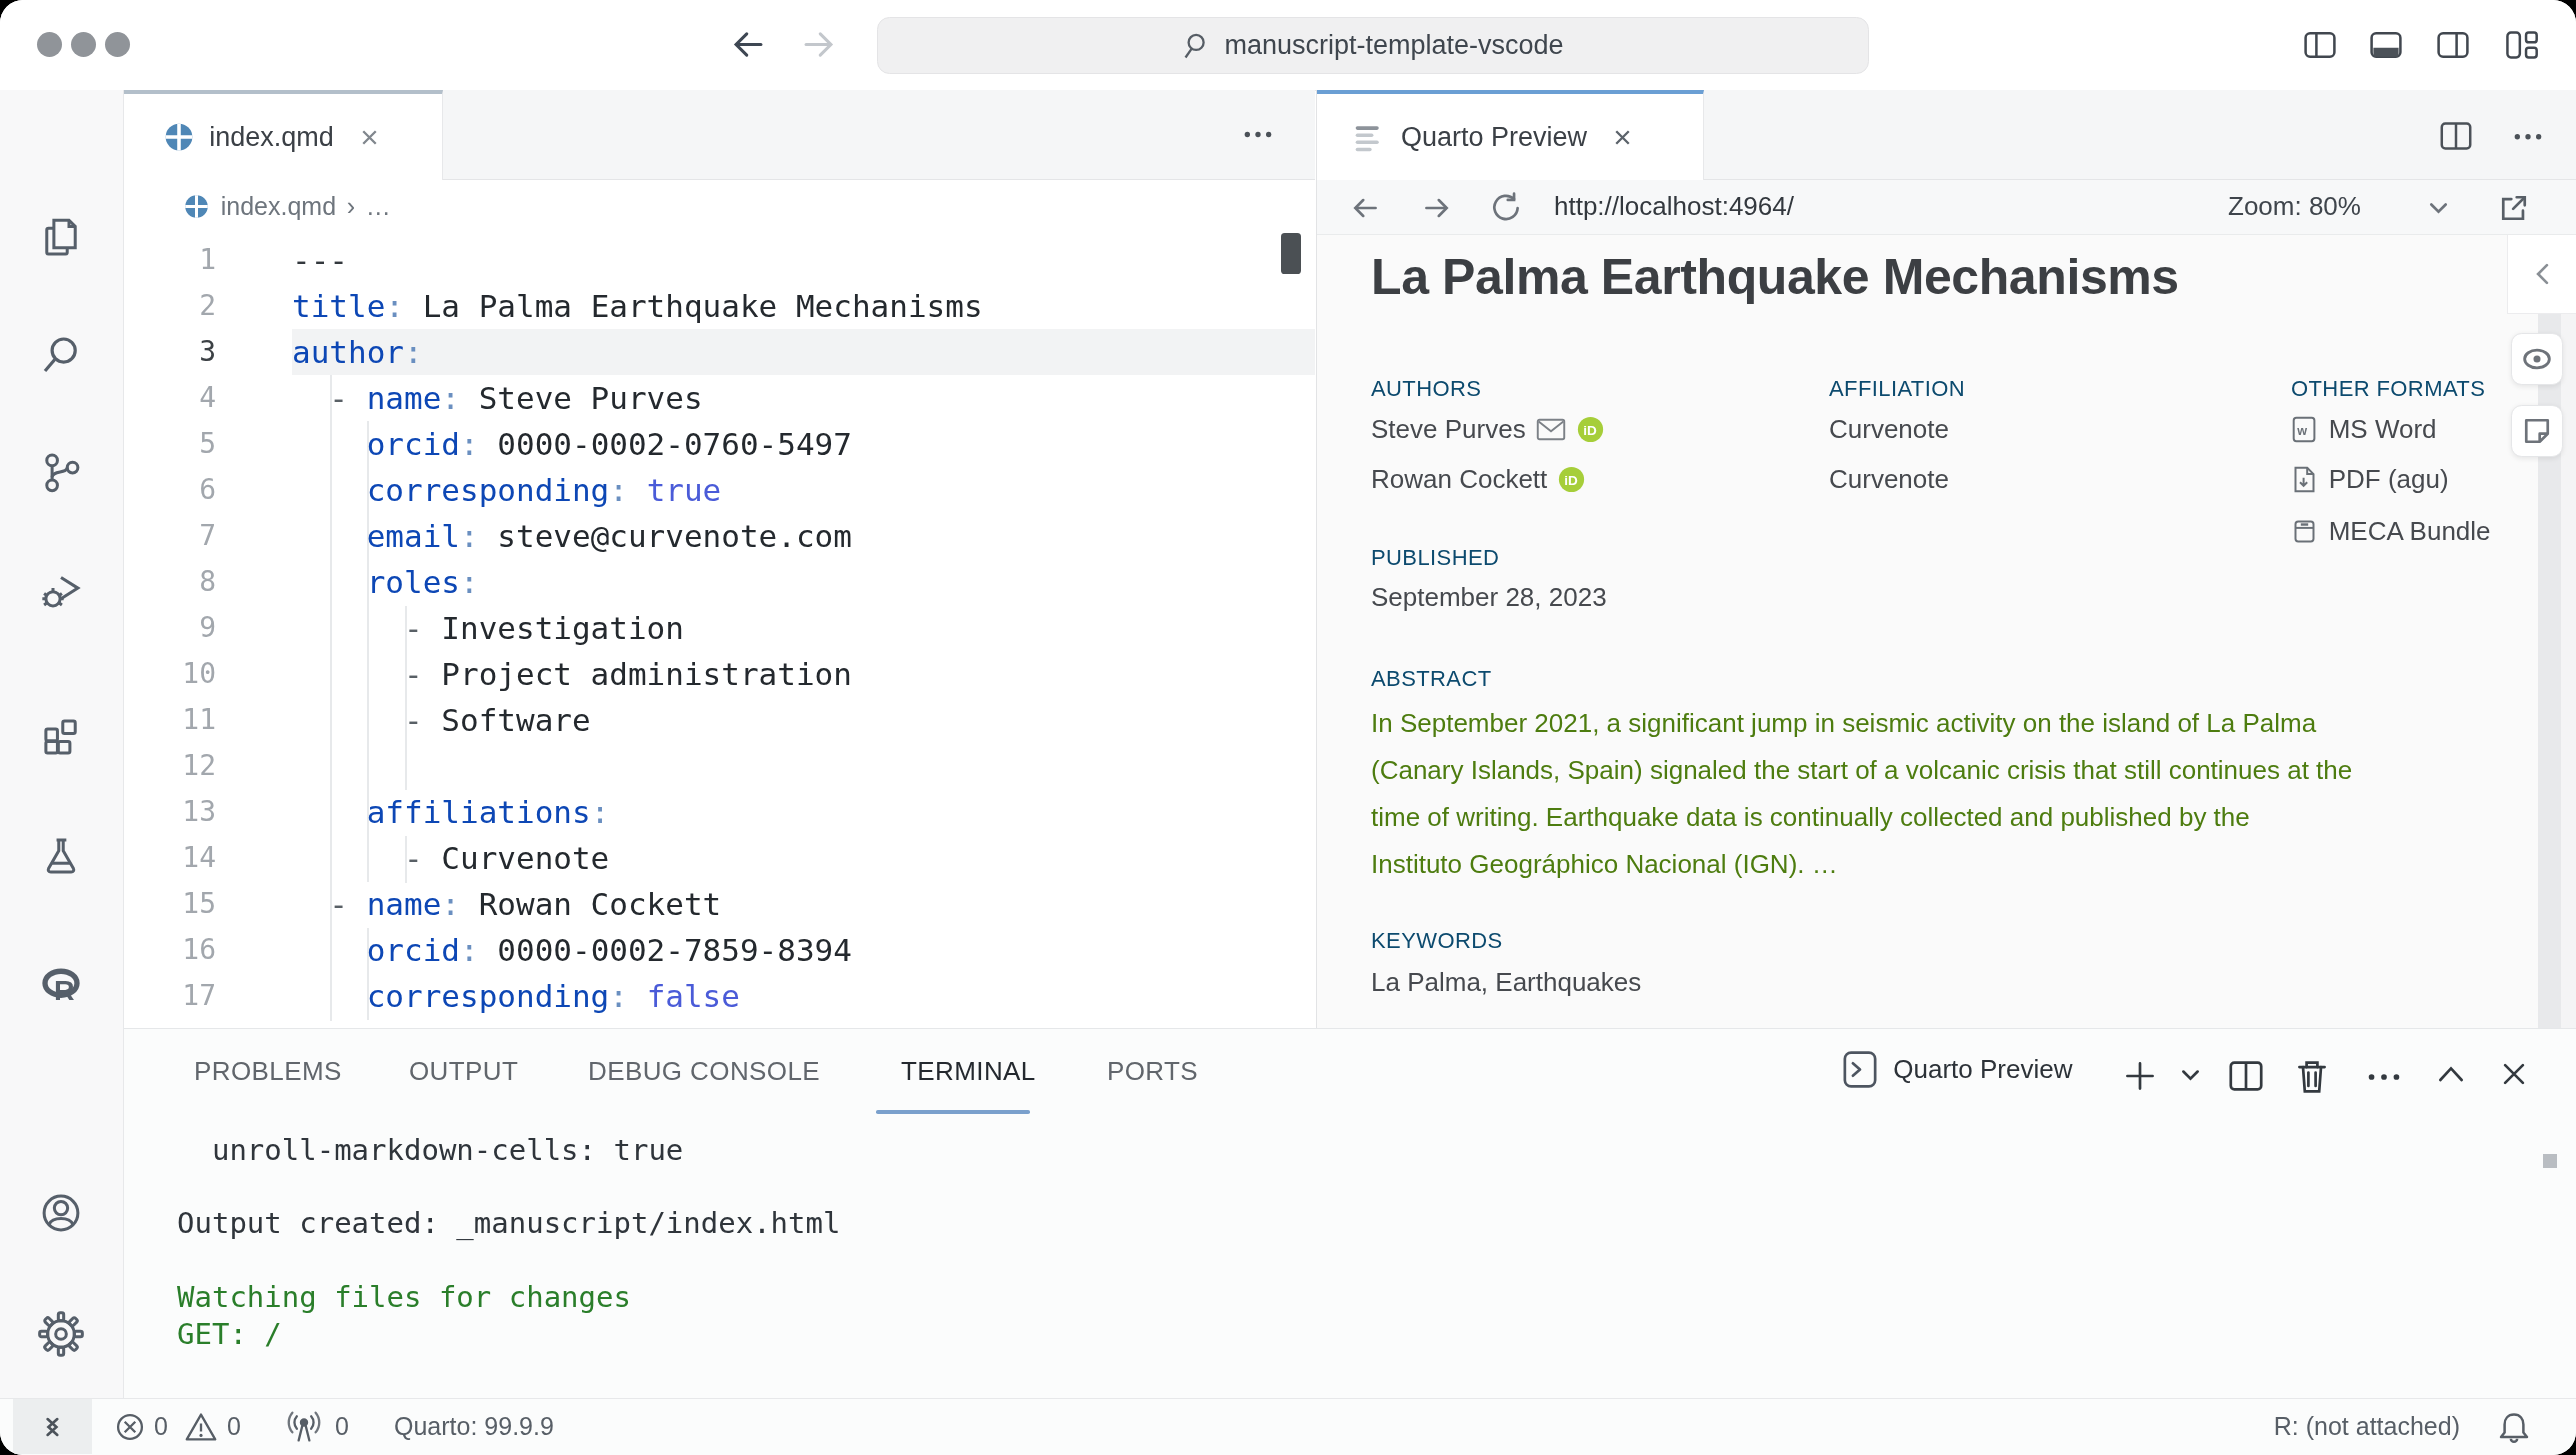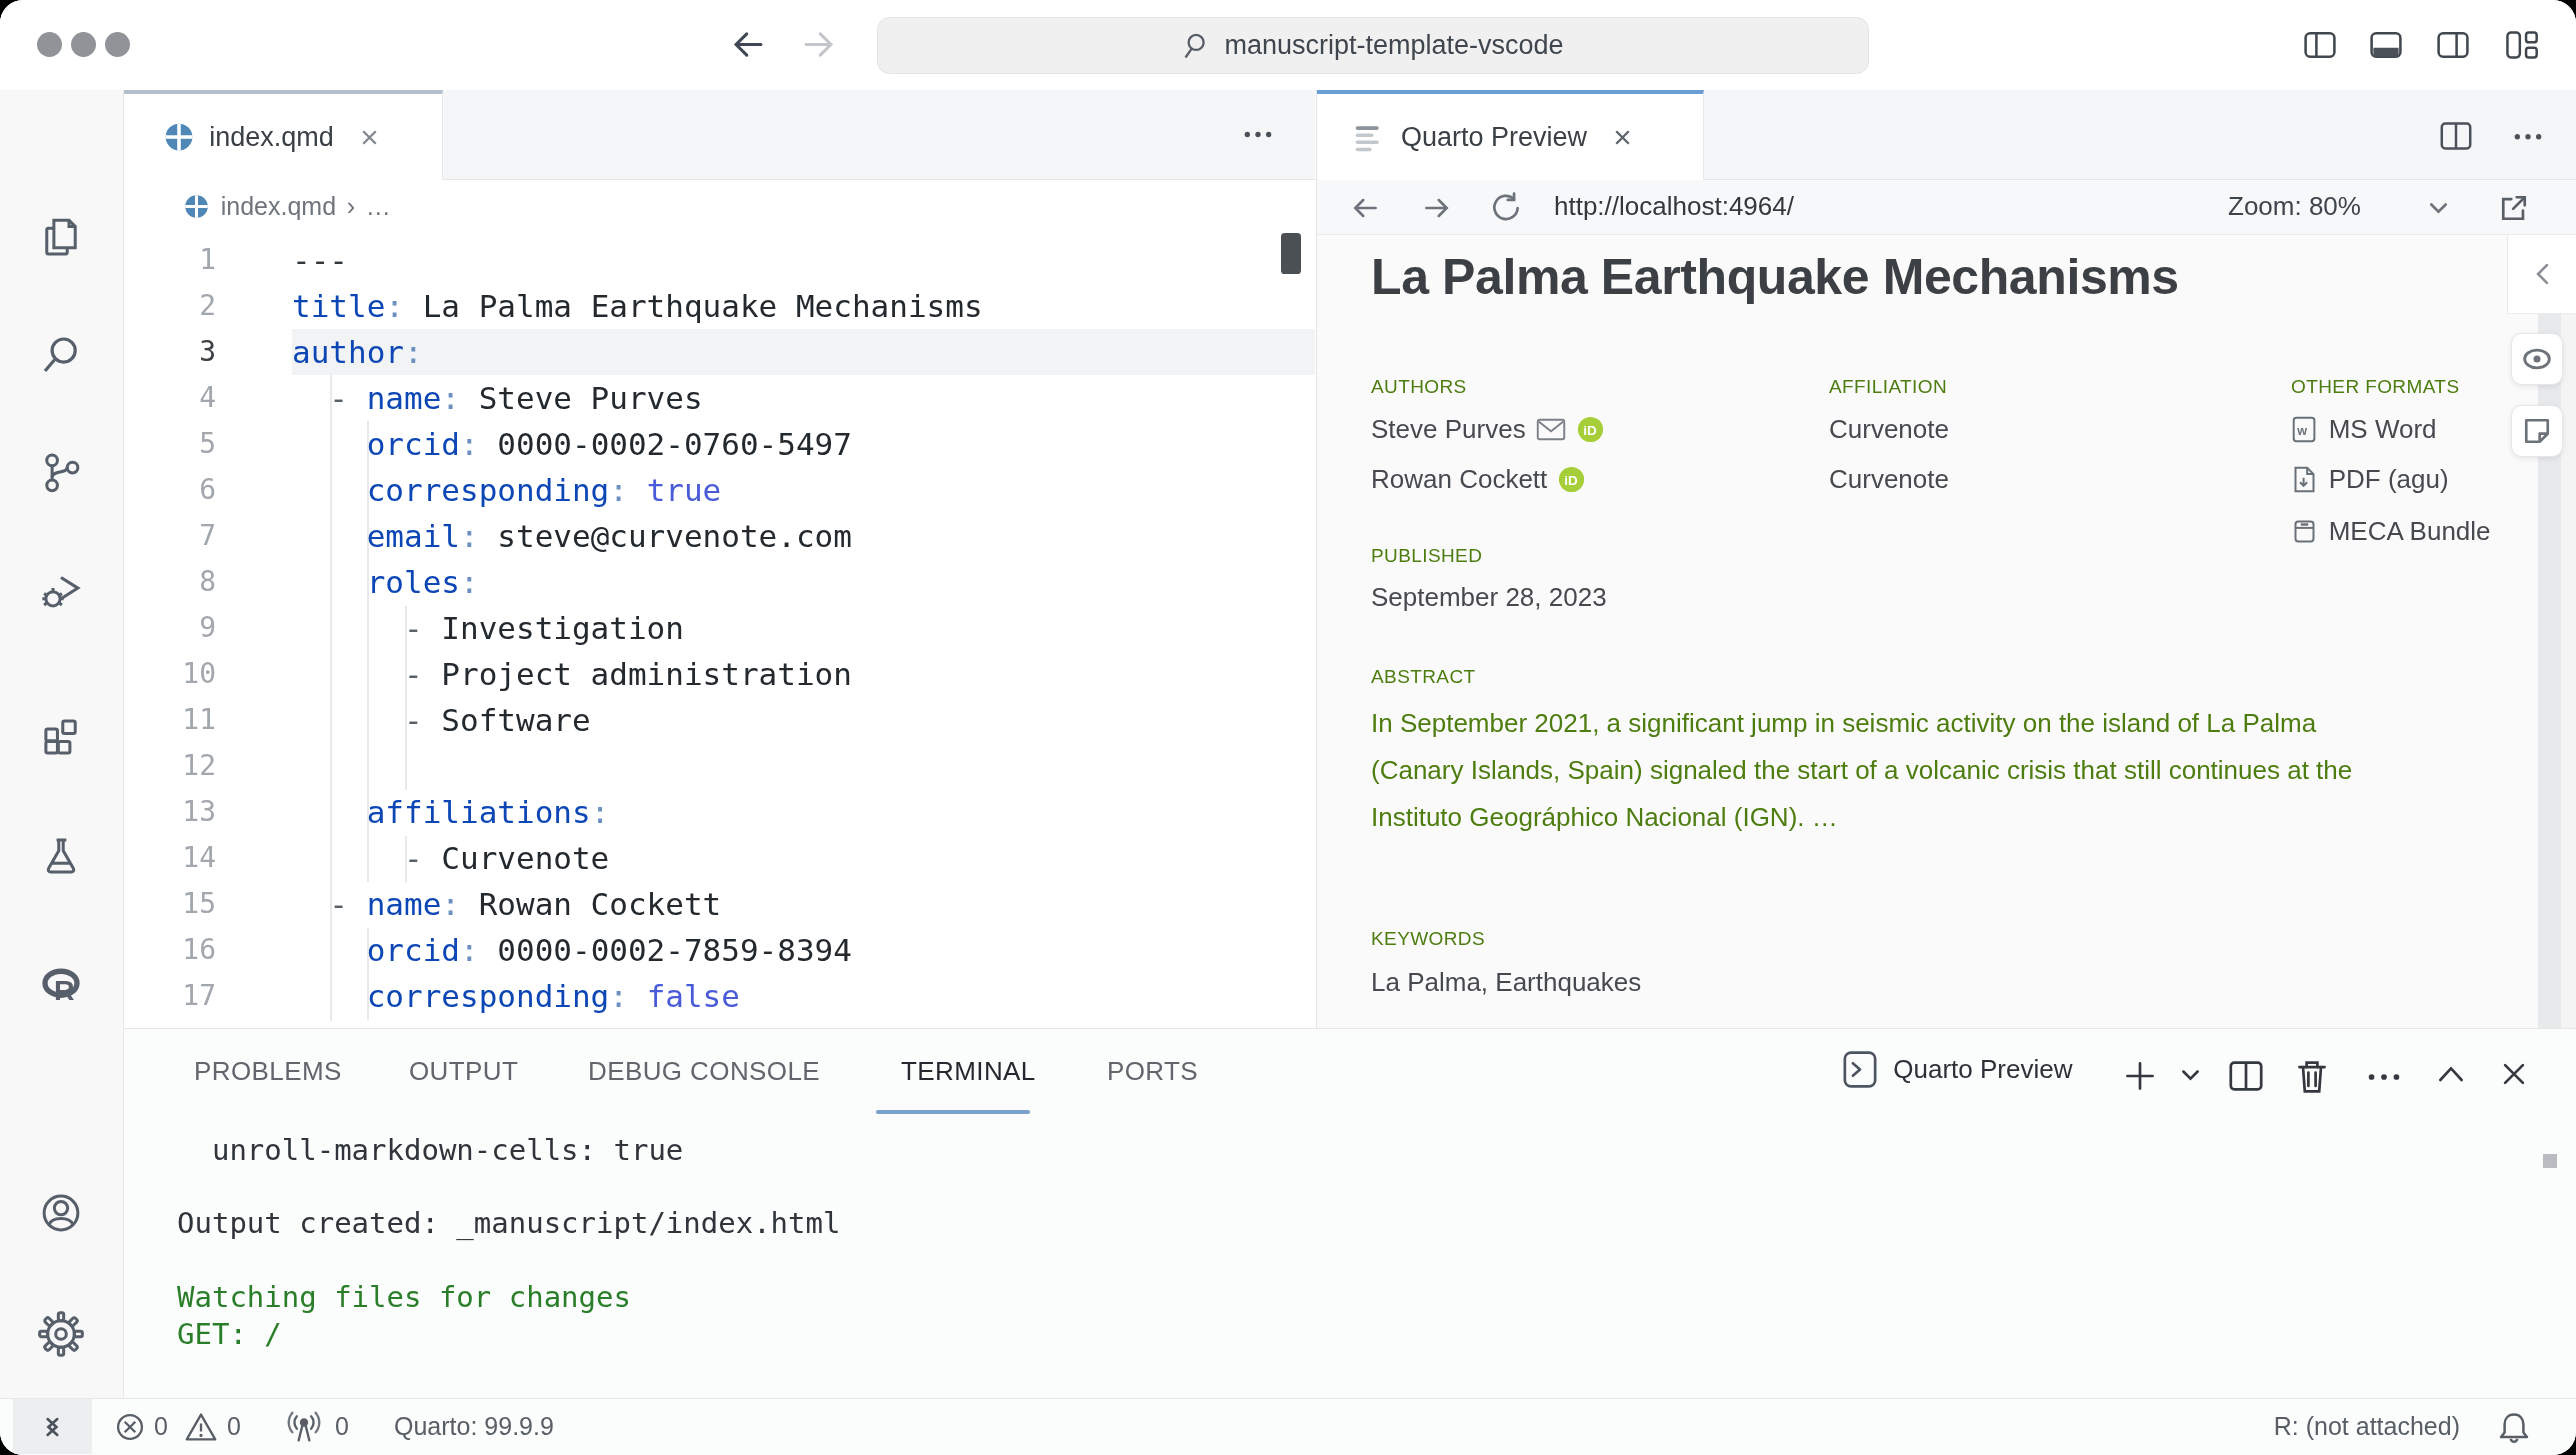--- a/index.html
+++ b/index.html
@@ -36,21 +36,21 @@
   .tok-b{color:#4a5bd8;}
   .tok-d{color:#596066;}
   .tok-p{color:#33383d;}
   .guide{position:absolute;width:1.8px;background:#e7e9eb;z-index:1;}
   .edscroll{position:absolute;left:1157px;top:143px;width:19.7px;height:41px;background:#4b5054;border-radius:3.6px;}
 
   
   .preview-group{position:absolute;left:1316px;top:90px;width:1260px;height:938px;background:#fafafa;border-left:1.8px solid #e2e3e5;box-sizing:border-box;}
   .navrow{position:absolute;left:0;top:90px;width:100%;height:55px;background:#f7f8f9;border-bottom:1.8px solid #e9ebec;box-sizing:border-box;}
   .navtxt{position:absolute;top:10.7px;font-size:26px;color:#33383e;}
-  .doc-label{position:absolute;font-size:19px;letter-spacing:0.4px;color:#4d7c0f;}
+  .doc-label{position:absolute;font-size:22px;letter-spacing:0.4px;color:#0c4a6e;}
   .doc-text{position:absolute;font-size:26px;color:#46494e;}
   .doc-row{display:flex;align-items:center;gap:10.7px;}
   .ptrack{position:absolute;left:1221px;top:145px;width:23px;height:793px;background:#e8e9eb;}
   .prail{position:absolute;left:1244px;top:145px;width:16px;height:793px;background:#f4f4f5;}
   .collapsebox{position:absolute;left:1190px;top:145px;width:70px;height:79px;background:#fff;border-left:1.8px solid #ececee;border-bottom:1.8px solid #ececee;box-sizing:border-box;display:flex;align-items:center;justify-content:center;}
   .sidebtn{position:absolute;left:1194px;width:52px;height:52px;background:#fff;border:1.8px solid #e5e6e8;border-radius:10.7px;box-shadow:0 1.8px 5.4px rgba(0,0,0,0.08);display:flex;align-items:center;justify-content:center;box-sizing:border-box;}
 
   
   .panel{position:absolute;left:124px;top:1028px;width:2452px;height:371px;background:#fbfcfc;border-top:1.8px solid #e5e7e9;box-sizing:border-box;}
   .ptab{position:absolute;top:27px;font-size:26px;letter-spacing:0.4px;color:#61666c;margin-left:16px;}
@@ -501,20 +501,21 @@
       <span>MECA Bundle</span>
     </div>
 
     <span class="doc-label" style="left:54px;top:455px">PUBLISHED</span>
     <span class="doc-text" style="left:54px;top:492px">September 28, 2023</span>
 
     <span class="doc-label" style="left:54px;top:576px">ABSTRACT</span>
     <div class="abs" style="left:54px;top:610px;width:1155px;font-size:26px;line-height:47px;color:#4d7c0f">
       <div>In September 2021, a significant jump in seismic activity on the island of La Palma</div>
       <div>(Canary Islands, Spain) signaled the start of a volcanic crisis that still continues at the</div>
+      <div>time of writing. Earthquake data is continually collected and published by the</div>
       <div>Instituto Geográphico Nacional (IGN). …</div>
     </div>
 
     <span class="doc-label" style="left:54px;top:838px">KEYWORDS</span>
     <span class="doc-text" style="left:54px;top:877px">La Palma, Earthquakes</span>
 
     <div class="ptrack"></div>
     <div class="prail"></div>
     <div class="collapsebox">
       <svg width="23" height="30" viewBox="0 0 26 34">

